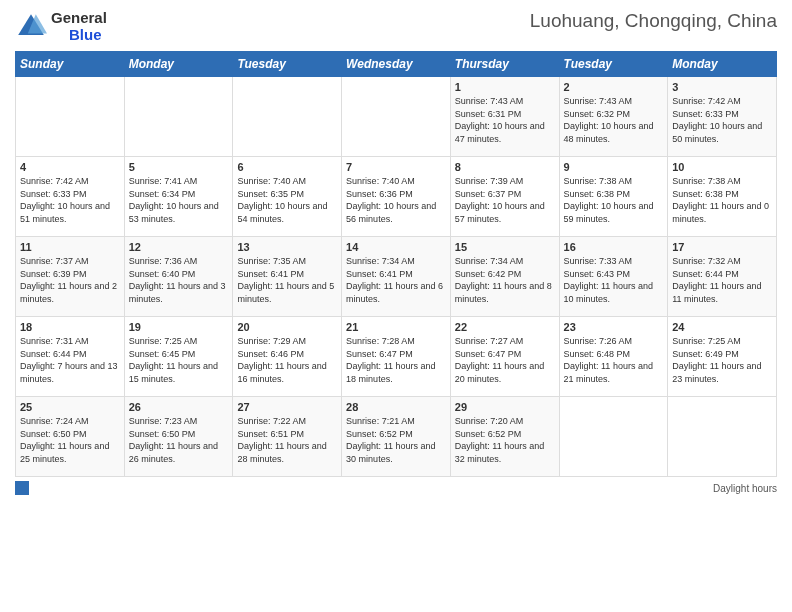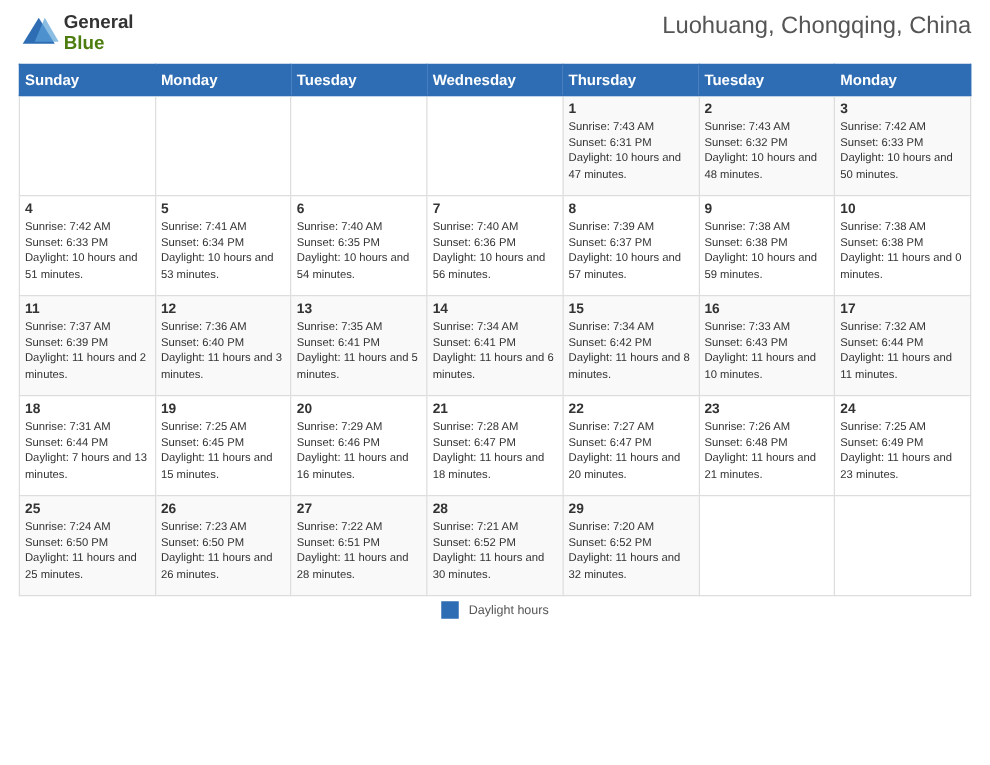--- a/index.html
+++ b/index.html
@@ -34,21 +34,22 @@
       line-height: 1.1;
     }
     .logo-general {
       font-size: 15px;
       font-weight: bold;
       color: #333;
     }
     .logo-blue {
       font-size: 15px;
       font-weight: bold;
-      color: #4d7c0f;
+      color: #1d4ed8;
+      margin-left: 18px;
     }
     .logo-icon {
       width: 32px;
       height: 32px;
     }
     .title-block {
       text-align: right;
     }
     .month-year {
       font-size: 32px;
@@ -68,20 +69,21 @@
     .calendar thead tr {
       background-color: #2e6db4;
       color: #fff;
     }
     .calendar thead th {
       font-size: 12px;
       font-weight: bold;
       padding: 5px 4px;
       text-align: left;
       border: 1px solid #2e6db4;
+      font-style: italic;
     }
     .calendar tbody tr {
       border-bottom: 1px solid #ccc;
     }
     .calendar tbody td {
       vertical-align: top;
       padding: 4px 4px;
       border: 1px solid #ddd;
       font-size: 9.5px;
       color: #333;
@@ -101,21 +103,21 @@
       font-size: 9px;
       line-height: 1.4;
       color: #333;
     }
     .empty {
       background: #fff !important;
     }
     .footer {
       display: flex;
       align-items: center;
-      justify-content: center;
+      justify-content: space-between;
       gap: 8px;
       margin-top: 4px;
       font-size: 10px;
       color: #555;
     }
     .legend-box {
       width: 14px;
       height: 14px;
       background: #2e6db4;
       display: inline-block;

